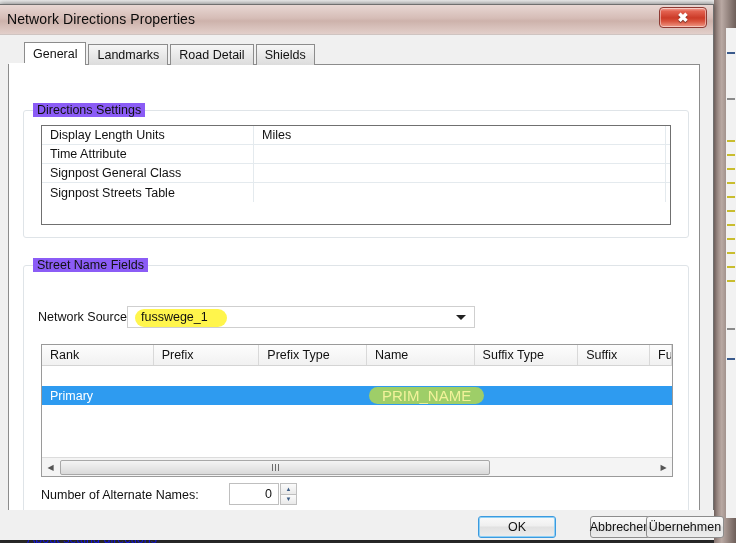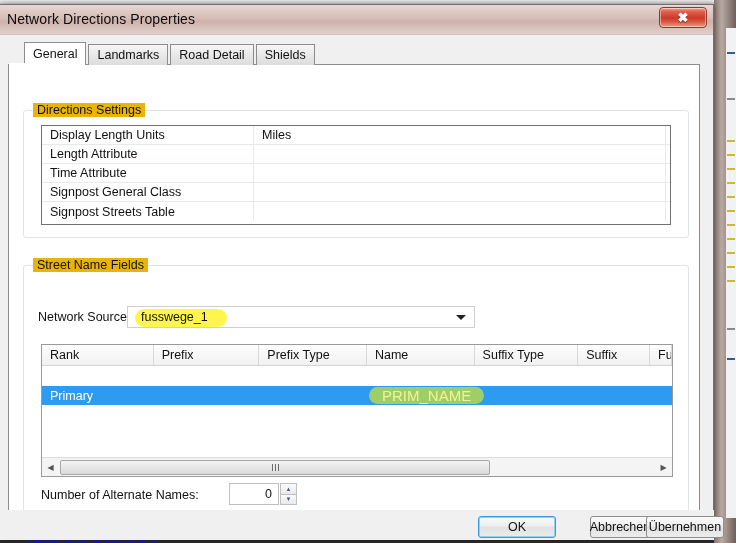--- a/index.html
+++ b/index.html
@@ -127,21 +127,21 @@
 
   
   .groupbox {
     position: absolute;
     border: 1px solid #dfe4e8;
     border-radius: 3px;
   }
   .groupbox > .gb-label {
     position: absolute;
     top: -8px; left: 9px;
-    background: #eab308;
+    background: #8b5cf6;
     padding: 0 4px;
     font-size: 12.5px; color: #111;
     white-space: nowrap;
   }
 
   #gb-directions { left: 14px; top: 45px; width: 666px; height: 128px; }
   #gb-streetname { left: 14px; top: 200px; width: 666px; height: 255px; }
 
   
   #settings-grid {
@@ -417,25 +417,20 @@
       <div class="groupbox" id="gb-directions">
         <div class="gb-label">Directions Settings</div>
 
         <div id="settings-grid">
           <div class="sg-row">
             <div class="sg-c1">Display Length Units</div>
             <div class="sg-c2">Miles</div>
             <div class="sg-c3"></div>
           </div>
           <div class="sg-row">
-            <div class="sg-c1">Length Attribute</div>
-            <div class="sg-c2"></div>
-            <div class="sg-c3"></div>
-          </div>
-          <div class="sg-row">
             <div class="sg-c1">Time Attribute</div>
             <div class="sg-c2"></div>
             <div class="sg-c3"></div>
           </div>
           <div class="sg-row">
             <div class="sg-c1">Signpost General Class</div>
             <div class="sg-c2"></div>
             <div class="sg-c3"></div>
           </div>
           <div class="sg-row">

